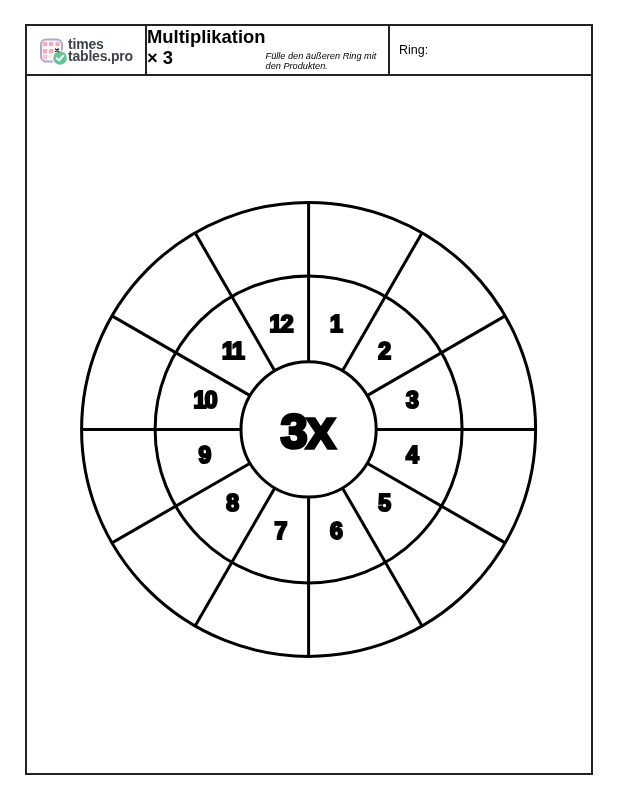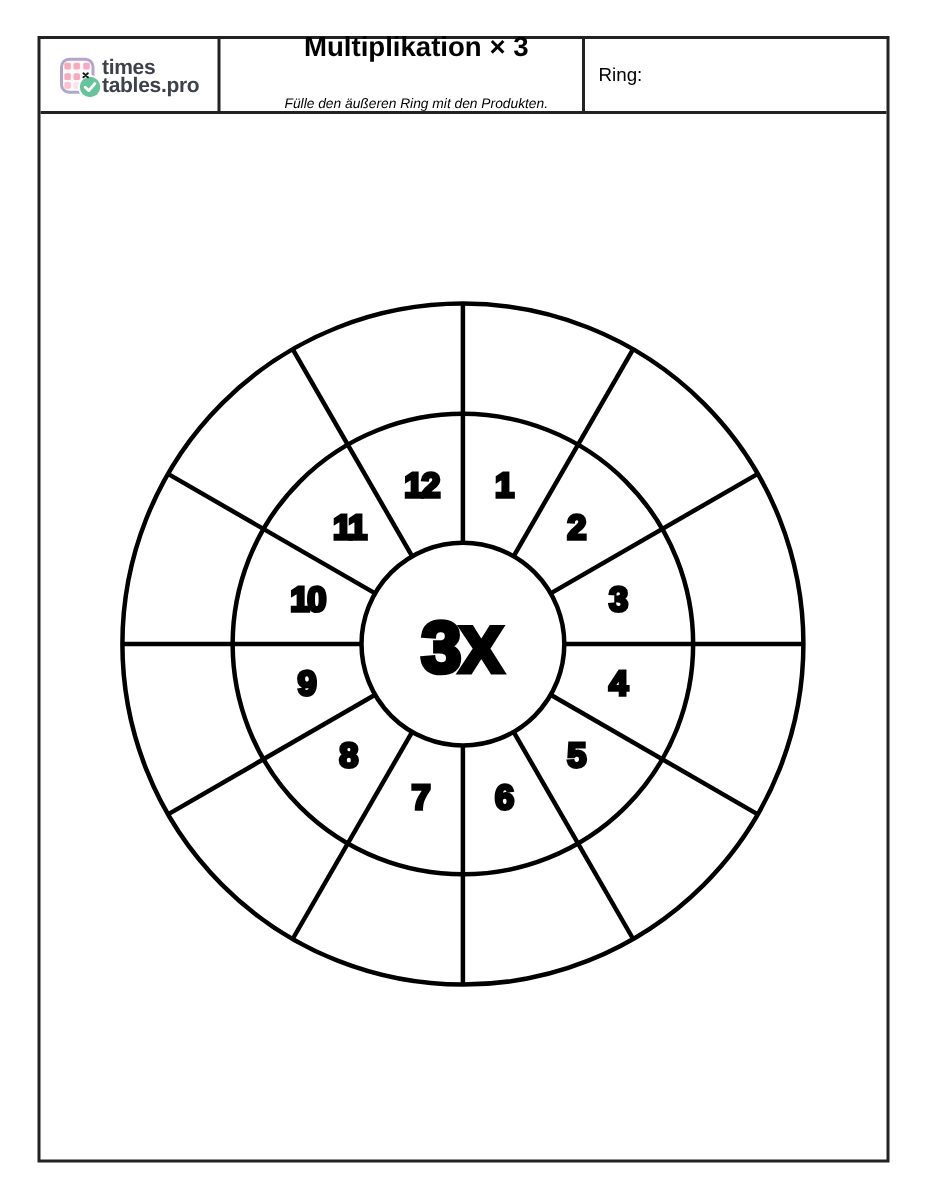--- a/index.html
+++ b/index.html
@@ -5,21 +5,21 @@
   html,body{margin:0;padding:0;}
   body{width:618px;height:800px;background:#ffffff;position:relative;overflow:hidden;
        font-family:"Liberation Sans",sans-serif;-webkit-font-smoothing:antialiased;}
   *{box-sizing:border-box;}
   .outer{position:absolute;left:25px;top:24px;width:568px;height:751px;
          border:2px solid #222222;background:#ffffff;}
   .header{position:absolute;left:0;top:0;width:564px;height:50px;
           border-bottom:2px solid #222222;display:flex;}
   .cell1{width:120px;border-right:2px solid #222222;position:relative;}
   .cell2{width:243px;border-right:2px solid #222222;display:flex;
-         flex-direction:column;align-items:center;justify-content:center;padding-left:20px;}
+         flex-direction:row;align-items:center;justify-content:center;}
   .cell3{flex:1;display:flex;align-items:center;}
   .title{font-size:18.4px;font-weight:bold;color:#000;line-height:1.1;margin-top:-5px;}
   .subtitle{font-size:9.2px;font-style:italic;color:#000;margin-top:22px;}
   .name{font-size:12.5px;color:#000;padding-left:9px;}
   .logoicon{position:absolute;left:12px;top:11px;}
   .logotext{position:absolute;left:41px;top:12px;font-weight:bold;color:#3d4149;
             font-size:14px;line-height:12px;letter-spacing:-0.2px;}
   svg.wheel{position:absolute;left:0;top:0;}
 </style>
 </head>

